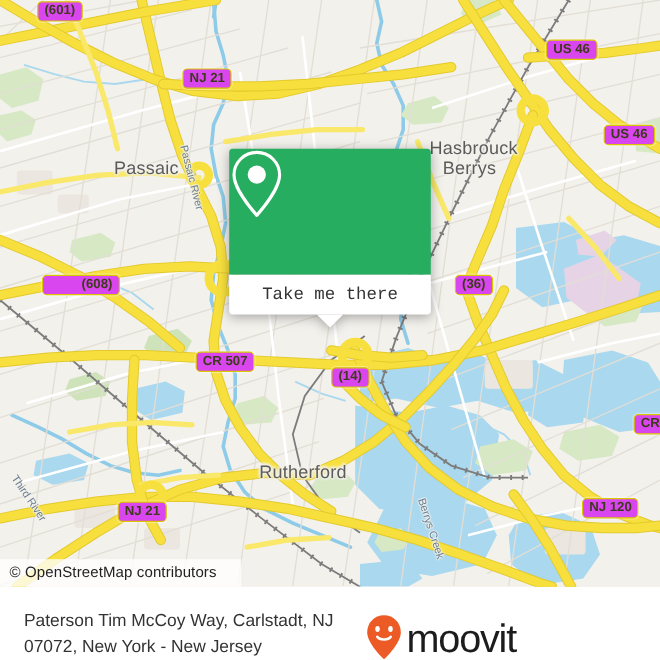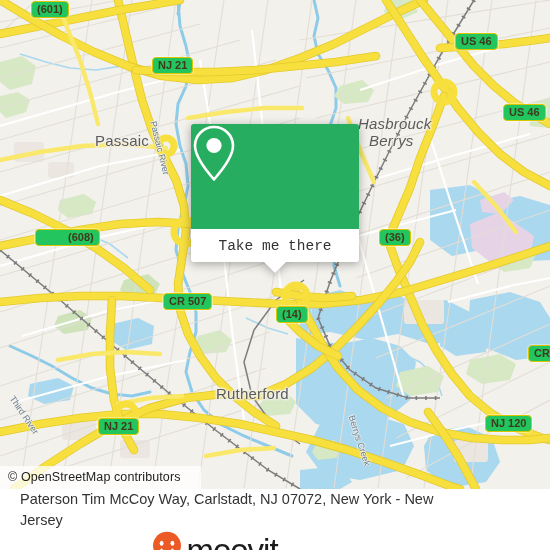--- a/index.html
+++ b/index.html
@@ -23,30 +23,30 @@
     font-family:"Liberation Sans", sans-serif;
     white-space:nowrap;
     pointer-events:none;
   }
   .city{
     font-size:15px;color:#5b5b5b;letter-spacing:.2px;
     text-shadow:
       1px 0 2px #f3f1ec,-1px 0 2px #f3f1ec,0 1px 2px #f3f1ec,0 -1px 2px #f3f1ec,
       1px 1px 2px #f3f1ec,-1px -1px 2px #f3f1ec;
   }
-  .city2{line-height:16px;font-style:italic;}
+  .city2{line-height:16px;}
   .water-label{
     font-size:9px;color:#6a7f92;font-style:normal;
     text-shadow:1px 0 1px #f3f1ec,-1px 0 1px #f3f1ec,0 1px 1px #f3f1ec,0 -1px 1px #f3f1ec;
   }
 
   
   .shield{
     position:absolute;
-    background:#22c55e;
+    background:#d946ef;
     border:1.5px solid #d9c500;
     border-radius:4px;
     color:#3f3a1c;
     font-size:11px;
     font-weight:bold;
     padding:1px 5px 2px 5px;
     line-height:12px;
     white-space:nowrap;
     box-shadow:0 0 0 1px rgba(255,255,255,.35);
   }
@@ -83,21 +83,21 @@
     width:0;height:0;margin-left:-11px;
     border-left:11px solid transparent;
     border-right:11px solid transparent;
     border-top:11px solid #ffffff;
   }
 
   
   .footer{
     position:absolute;left:0;top:489px;width:444px;height:61px;
     background:#ffffff;
-    display:flex;align-items:center;flex-direction:column;
+    display:flex;align-items:flex-end;
   }
   .footer-text{
     flex:1;
     padding-left:20px;padding-right:8px;
     font-size:14.5px;line-height:21px;color:#333333;
   }
   .brand{
     display:flex;align-items:center;
     padding-right:14px;gap:4px;
   }

